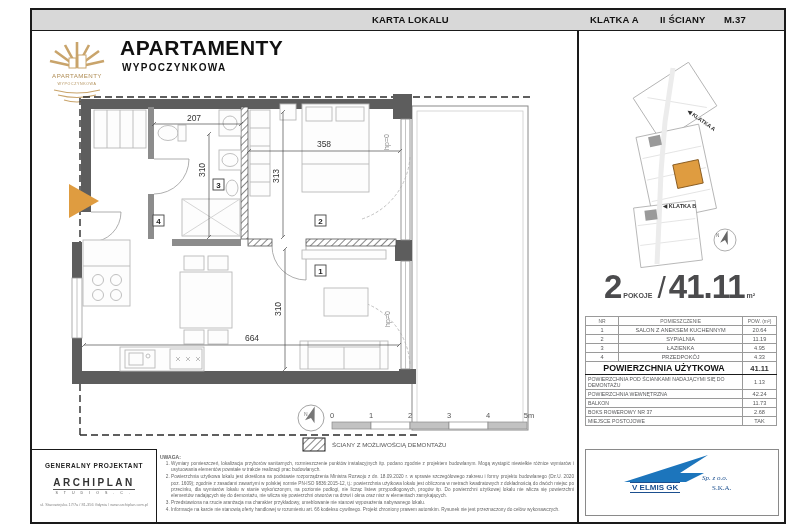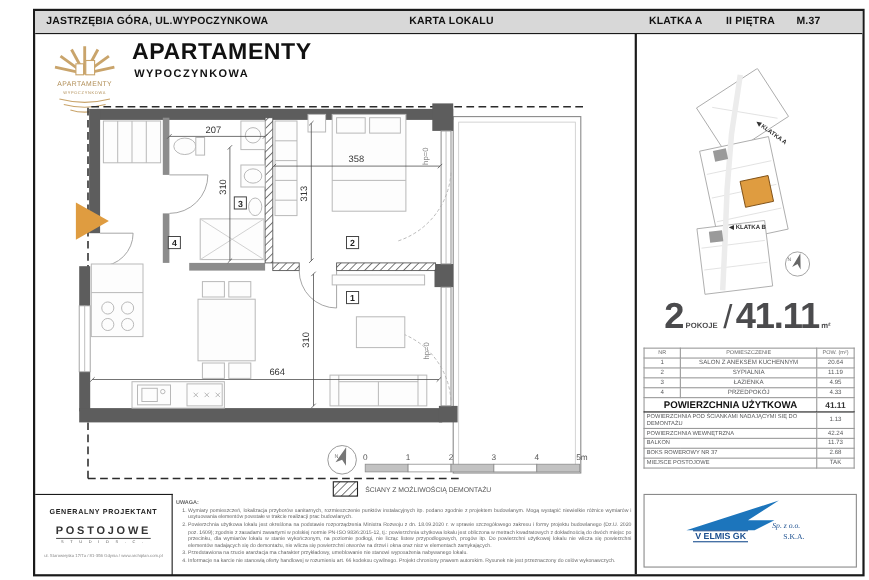--- a/index.html
+++ b/index.html
@@ -57,24 +57,23 @@
   .sales .s-phone{position:absolute;left:0;bottom:4px;width:100%;text-align:center;font-size:7.6px;font-weight:bold;color:#111;}
   svg{font-family:"Liberation Sans",sans-serif;}
   svg text{user-select:none;}
 </style>
 </head>
 <body>
 
 <div class="card">
 
   <div class="hdr">
-    <span class="h-loc">JASTRZĘBIA GÓRA, UL.WYPOCZYNKOWA</span>
     <span class="h-doc">KARTA LOKALU</span>
     <span class="h-kl">KLATKA A</span>
-    <span class="h-fl">II PIĘTRA</span>
+    <span class="h-fl">II ŚCIANY</span>
     <span class="h-m">M.37</span>
   </div>
 
   <svg class="sunlogo" width="74" height="74" viewBox="0 0 74 74">
     <g stroke="#C9A46B" stroke-width="2.6">
       <line x1="37" y1="33" x2="37" y2="8"></line>
         <line x1="37" y1="33" x2="25" y2="11"></line>
       <line x1="37" y1="33" x2="15" y2="17"></line>
         <line x1="37" y1="33" x2="10" y2="27"></line>
       <line x1="37" y1="33" x2="49" y2="11"></line>
@@ -368,21 +367,21 @@
       <polygon points="2,28 86,1 58,19 82,19 64,28" fill="#1C75BC"></polygon>
     </svg>
     <span class="s-name">V ELMIS GK</span>
     <span class="s-suf1">Sp. z o.o.</span>
     <span class="s-suf2">S.K.A.</span>
   </div>
 
   <div class="designer">
     <div class="d-title">GENERALNY PROJEKTANT</div>
     <div>
-      <span class="d-logo">POSTOJOWE</span>
+      <span class="d-logo">ARCHIPLAN</span>
     </div>
     <div class="d-sublogo">S T U D I O   S . C .</div>
     <div class="d-addr">ul. Starowiejska 17/7a / 81-356 Gdynia / www.archiplan.com.pl</div>
   </div>
 
   <div class="notes">
     <div class="n-title">UWAGA:</div>
     <ol>
       <li>Wymiary pomieszczeń, lokalizacja przyborów sanitarnych, rozmieszczenie punktów instalacyjnych itp. podano zgodnie z projektem budowlanym. Mogą wystąpić niewielkie różnice wymiarów i usytuowania elementów powstałe w trakcie realizacji prac budowlanych.</li>
       <li>Powierzchnia użytkowa lokalu jest określona na podstawie rozporządzenia Ministra Rozwoju z dn. 18.09.2020 r. w sprawie szczegółowego zakresu i formy projektu budowlanego (Dz.U. 2020 poz. 1609); zgodnie z zasadami zawartymi w polskiej normie PN-ISO 9836:2015-12, tj.: powierzchnia użytkowa lokalu jest obliczona w metrach kwadratowych z dokładnością do dwóch miejsc po przecinku, dla wymiarów lokalu w stanie wykończonym, na poziomie podłogi, nie licząc listew przypodłogowych, progów itp. Do powierzchni użytkowej lokalu nie wlicza się powierzchni elementów nadających się do demontażu, nie wlicza się powierzchni otworów na drzwi i okna oraz nisz w elementach zamykających.</li>

